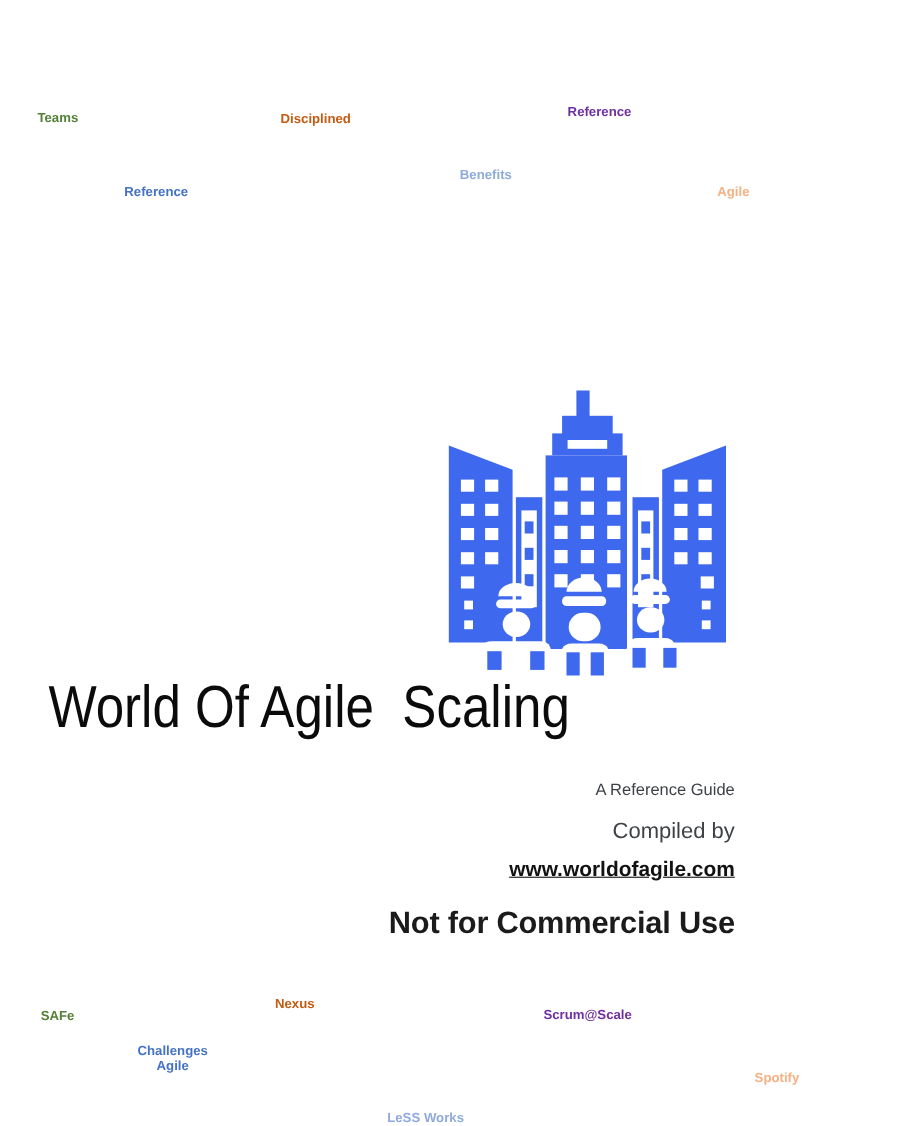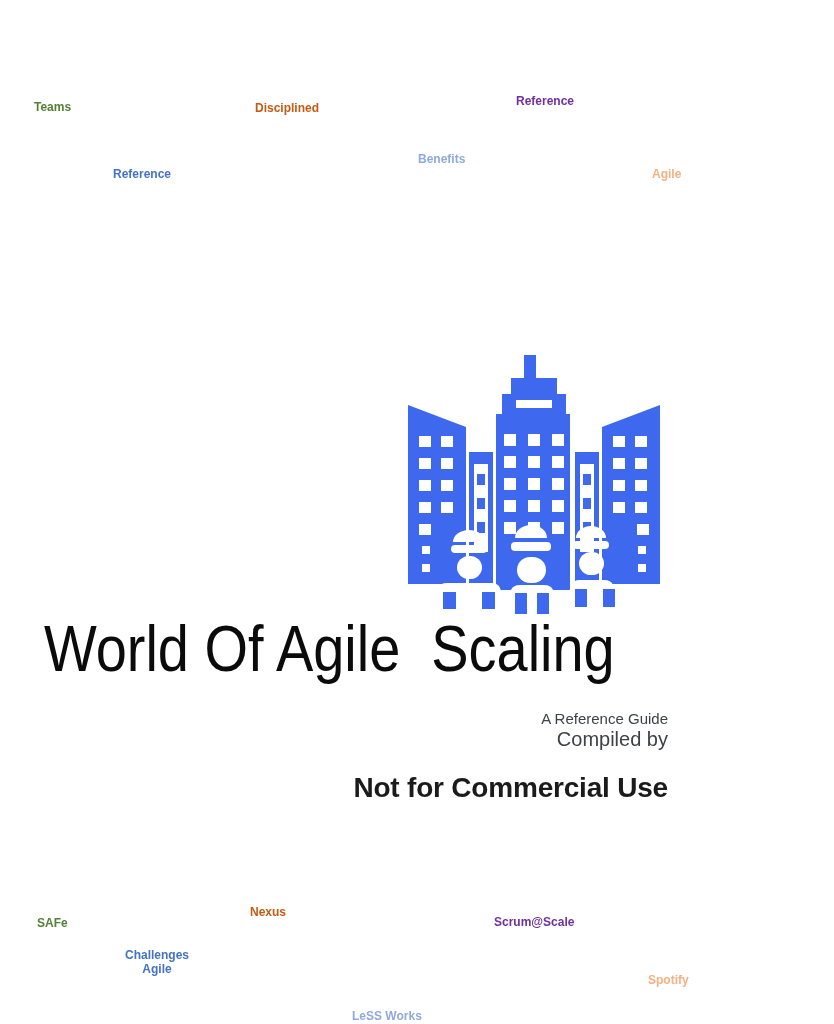--- a/index.html
+++ b/index.html
@@ -16,37 +16,37 @@
   .ct1{left:255px;top:102px;}
   .ct2{left:516px;top:95px;}
   .ct3{left:113px;top:168px;}
   .ct4{left:374px;top:153px;margin-left:44px;}
   .ct5{left:652px;top:168px;}
   .cb0{left:37px;top:917px;}
   .cb1{left:250px;top:906px;text-align:right;}
   .cb2{left:494px;top:916px;}
   .cb3{left:103px;top:949px;width:108px;text-align:center;}
   .cb4{left:352px;top:974px;}
-  .cb5{left:648px;top:974px;}
+  .cb5{left:686px;top:974px;}
   
   .logo{position:absolute;left:398px;top:352px;width:272px;height:262px;}
   .logo svg{display:block;width:100%;height:100%;}
   .ib{fill:currentColor;}
   .iw{fill:#ffffff;}
   
   .title{
     position:absolute;left:44px;top:616px;margin:0;
-    font-size:65px;font-weight:400;color:#0b0b0b;line-height:1;
+    font-size:54px;font-weight:400;color:#0b0b0b;line-height:1;
     white-space:pre;
   }
   .title .squeeze{display:inline-block;transform:scaleX(0.86);transform-origin:left top;}
   
   .byline{position:absolute;right:166px;top:708px;text-align:right;}
   .byline .l1{font-size:15px;color:#3e4247;line-height:21px;}
-  .byline .l2{font-size:20px;color:#3e4247;line-height:21px;}
+  .byline .l2{font-size:20px;color:#3e4247;line-height:21px;margin-top:17px;}
   .byline .l3{
     font-size:19px;font-weight:bold;color:#121212;line-height:21px;margin-top:13px;
     text-decoration:underline;cursor:pointer;
   }
   .byline .l4{font-size:28px;font-weight:bold;color:#1b1b1b;line-height:22px;margin-top:27px;letter-spacing:-0.2px;}
   .byline div{white-space:nowrap;}
 </style>
 </head>
 <body>
 
@@ -153,20 +153,21 @@
           <rect x="205" y="237" width="12" height="18"></rect>
       </g>
     </svg>
   </div>
 
   <h1 class="title"><span class="squeeze">World Of Agile  Scaling</span></h1>
 
   <div class="byline">
     <div class="l1">A Reference Guide</div>
     <div class="l2">Compiled by</div>
+    <div class="l3">www.worldofagile.com</div>
     <div class="l4">Not for Commercial Use</div>
   </div>
 
   <span class="concept cb0" style="color: rgb(83, 129, 53);">SAFe</span>
   <span class="concept cb1" style="color: rgb(197, 90, 17);">Nexus</span>
   <span class="concept cb2" style="color: rgb(112, 48, 160);">Scrum@Scale</span>
   <span class="concept cb3" style="color: rgb(68, 114, 196);">Challenges
 Agile</span>
   <span class="concept cb4" style="color: rgb(143, 170, 220); margin-top: 36px;">LeSS Works</span>
   <span class="concept cb5" style="color: rgb(244, 177, 131);">Spotify</span>

